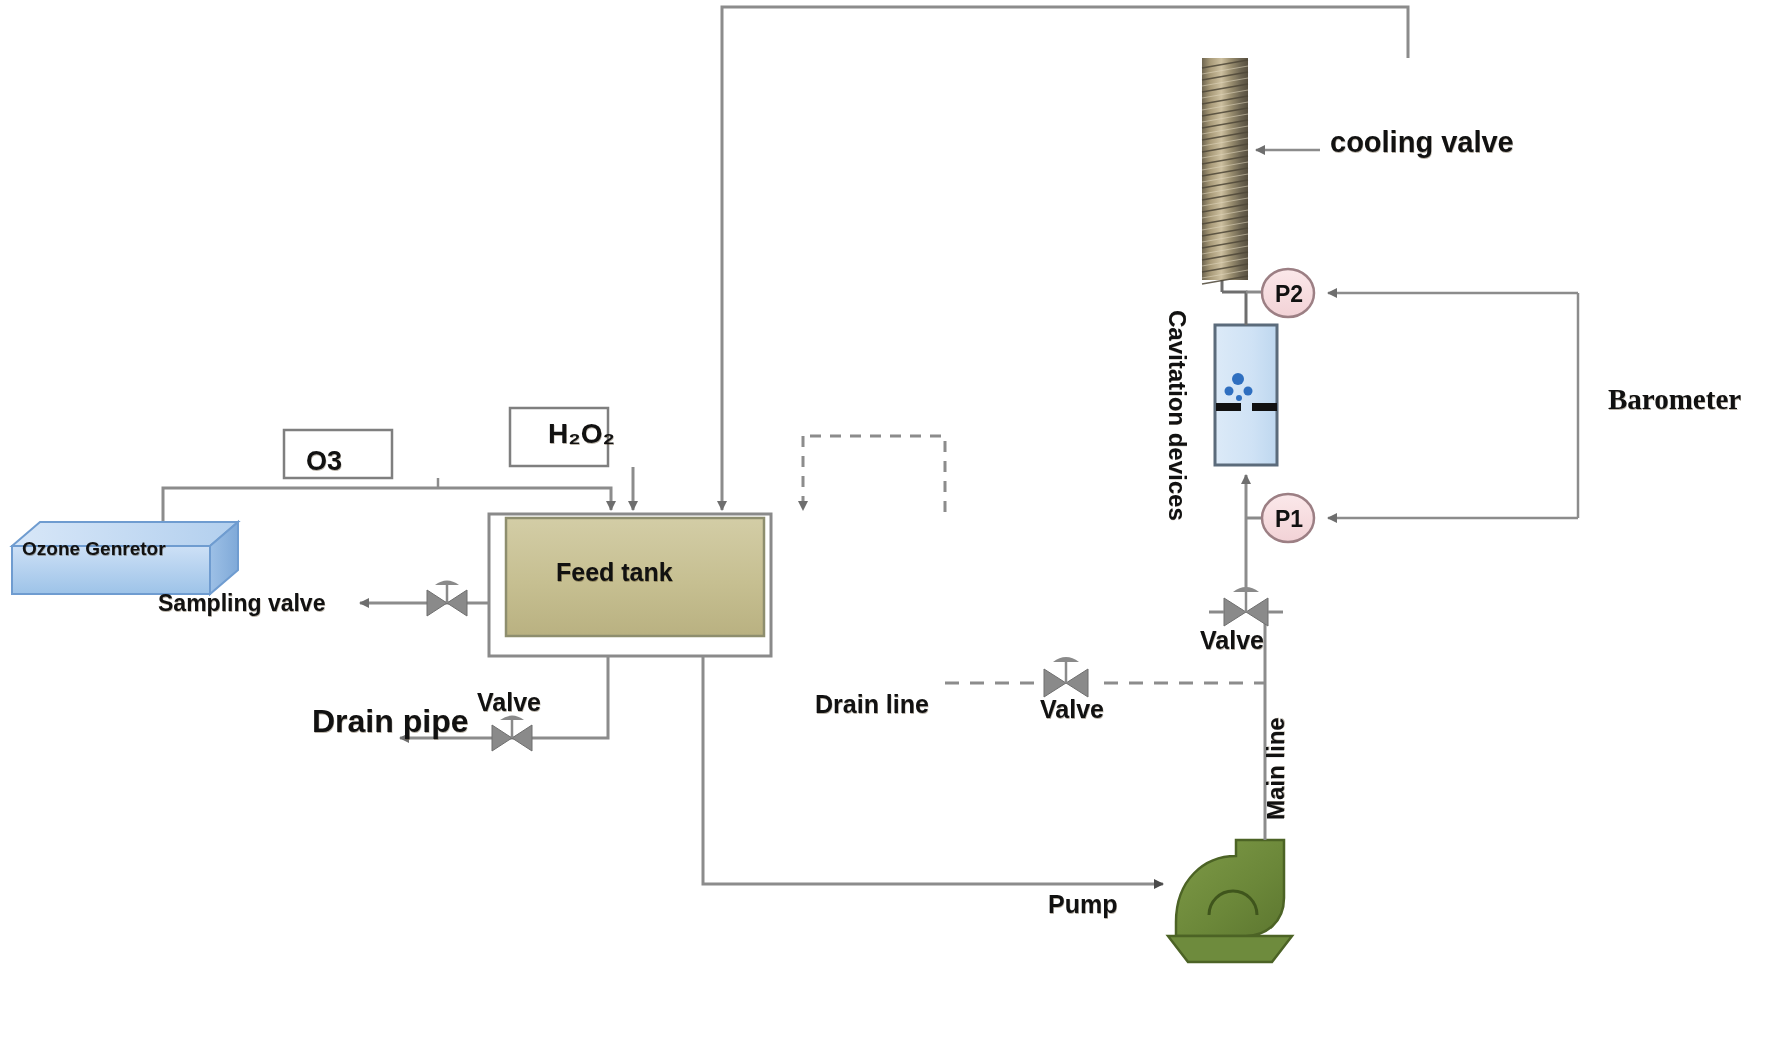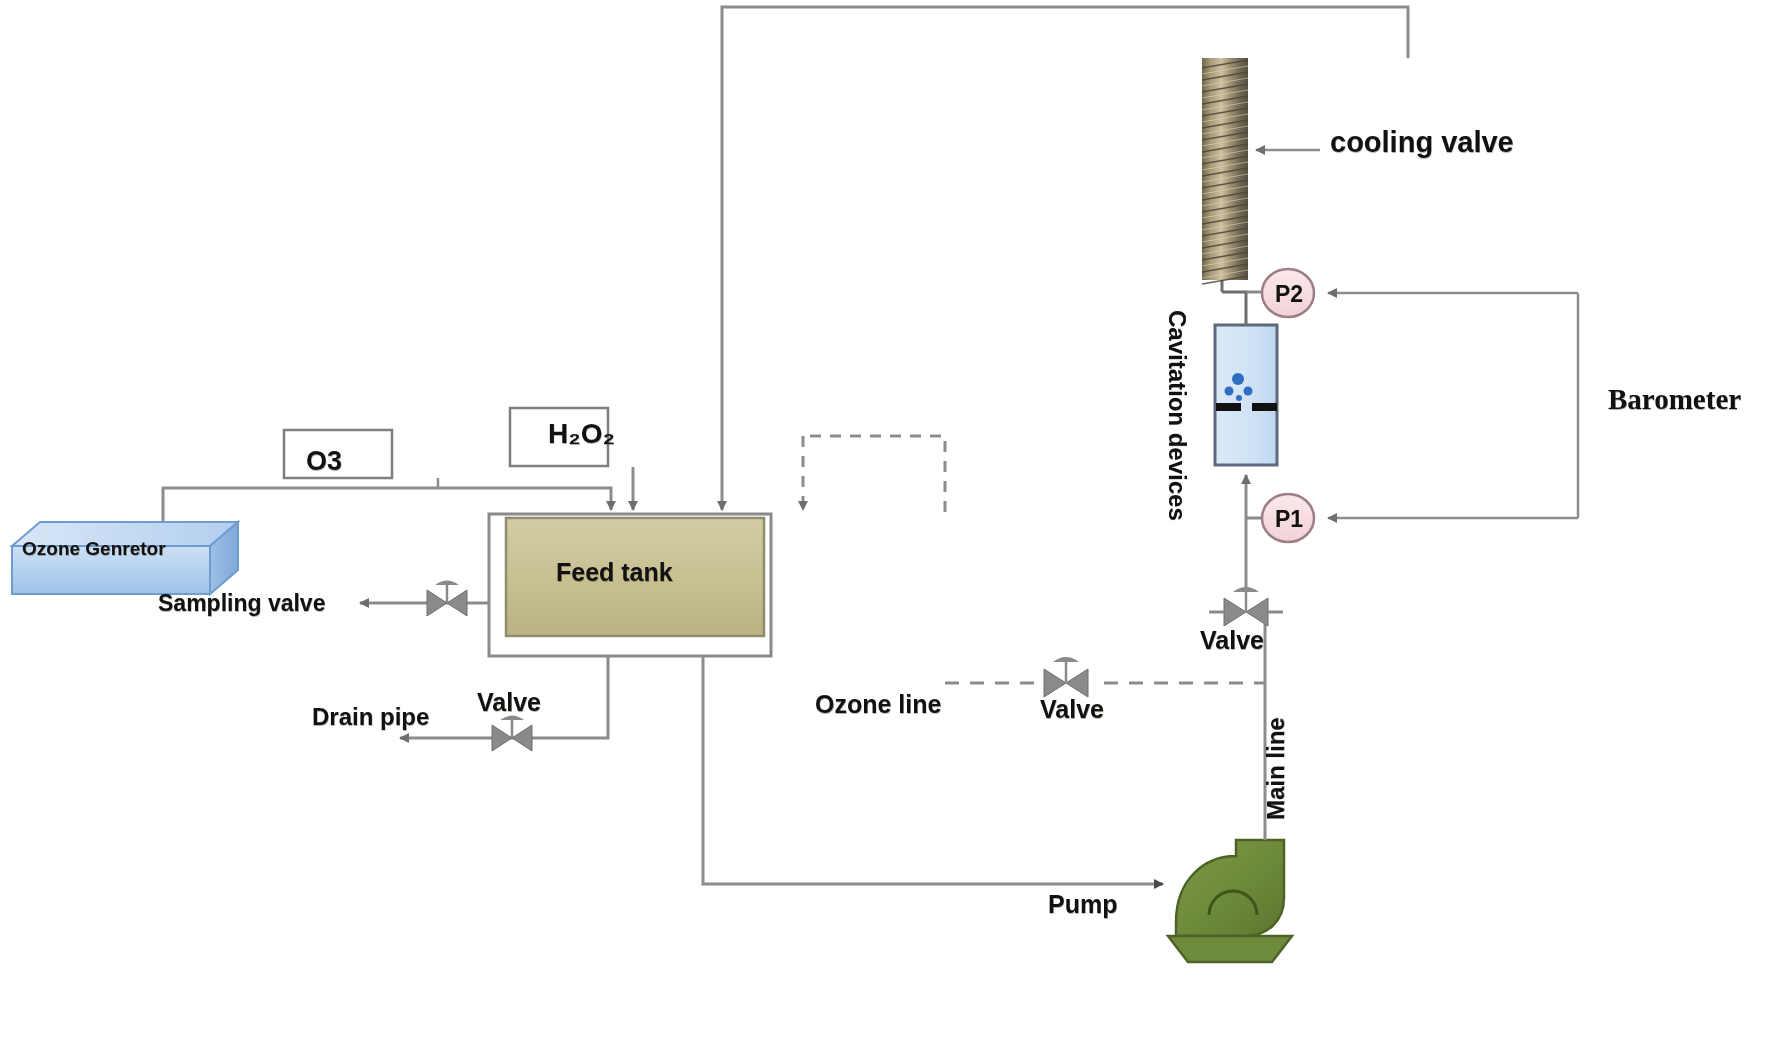--- a/index.html
+++ b/index.html
@@ -274,25 +274,25 @@
 <div class="lbl" style="left:22px;top:538px;font-size:19px;">Ozone Genretor</div>
 
 <div class="lbl" style="left:306px;top:440px;font-size:27px;margin-top:6px;">O3</div>
 
 <div class="lbl" style="left:548px;top:418px;font-size:28px;">H₂O₂</div>
 
 <div class="lbl" style="left:556px;top:558px;font-size:25px;">Feed tank</div>
 
 <div class="lbl" style="left:158px;top:590px;font-size:23px;">Sampling valve</div>
 
-<div class="lbl" style="left:312px;top:703px;font-size:24px;">Drain pipe</div>
+<div class="lbl" style="left:312px;top:703px;font-size:32px;">Drain pipe</div>
 
 <div class="lbl" style="left:477px;top:688px;font-size:25px;">Valve</div>
 
-<div class="lbl" style="left:815px;top:690px;font-size:25px;">Ozone line</div>
+<div class="lbl" style="left:815px;top:690px;font-size:25px;">Drain line</div>
 
 <div class="lbl" style="left:1040px;top:695px;font-size:25px;">Valve</div>
 
 <div class="lbl" style="left:1200px;top:626px;font-size:25px;">Valve</div>
 
 <div class="lbl" style="left:1048px;top:890px;font-size:25px;">Pump</div>
 
 <div class="lbl lbl-vert" style="left:1262px;top:820px;font-size:24px;transform:rotate(-90deg);">Main line</div>
 
 <div class="lbl lbl-vert" style="left:1191px;top:310px;font-size:24px;transform:rotate(90deg);">Cavitation devices</div>

